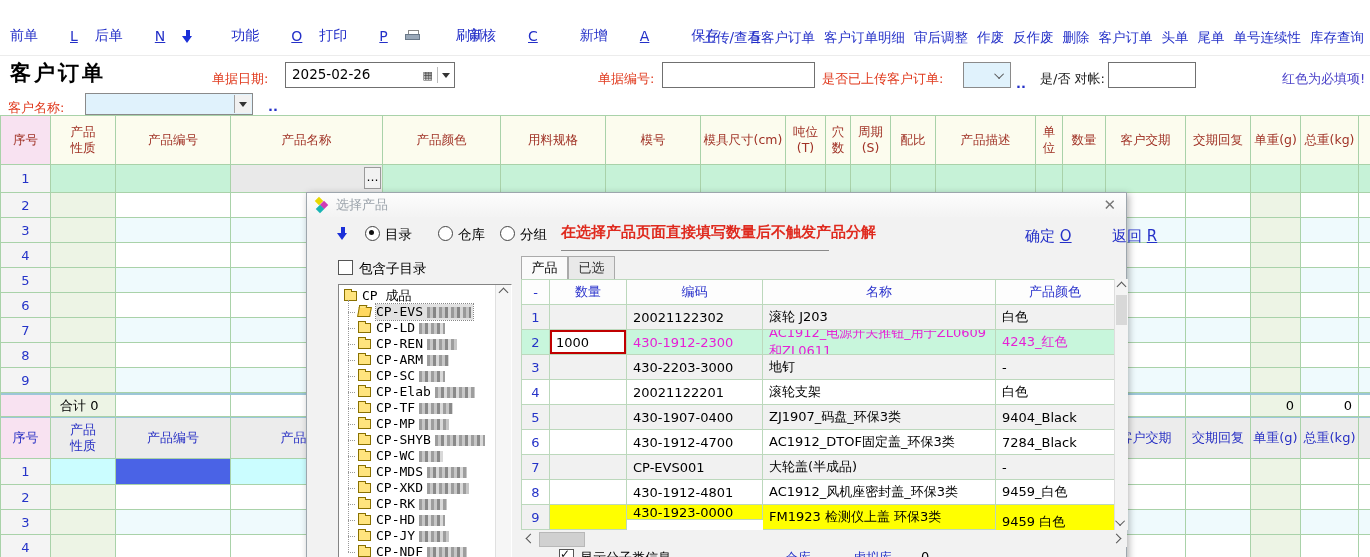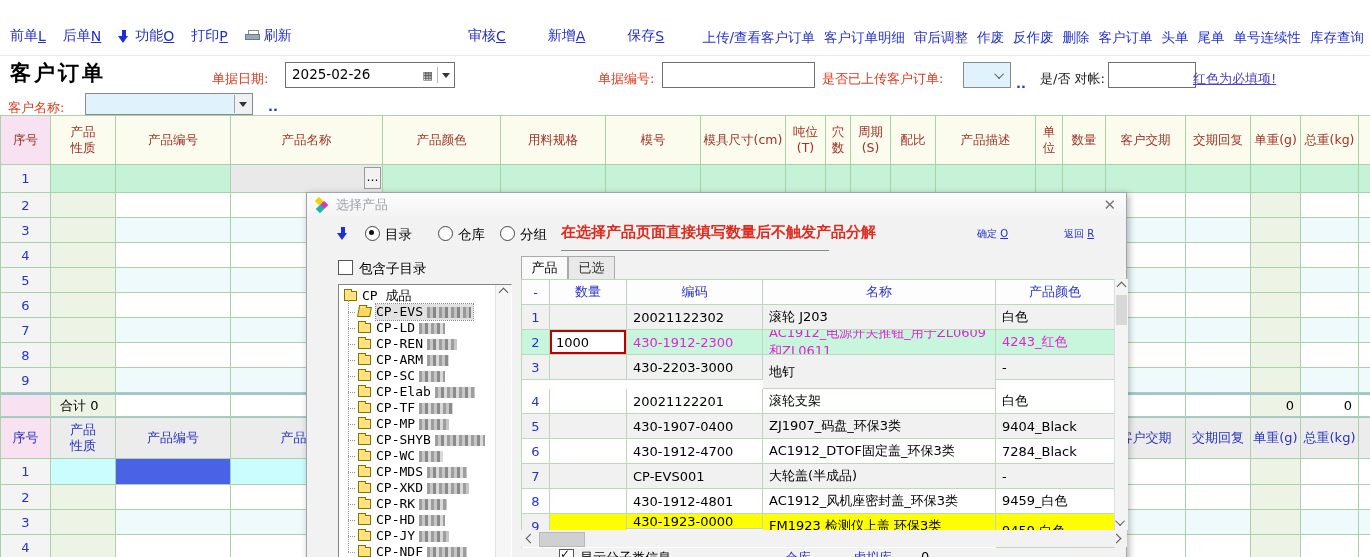--- a/index.html
+++ b/index.html
@@ -12,21 +12,21 @@
             display:flex;align-items:center;padding-left:5px;box-sizing:border-box;}
   .title-text{color:#97a3b2;font-size:12px;margin-left:6px;}
   .dicon{position:relative;width:15px;height:15px;display:inline-block;}
   .dicon i{position:absolute;width:6px;height:6px;transform:rotate(45deg);}
   .dicon .d1{left:1px;top:0;background:#e8d800;}
   .dicon .d2{left:6px;top:4px;background:#d03cb4;}
   .dicon .d3{left:2px;top:8px;background:#18b4b4;}
 
   
   .menubar{position:absolute;left:0;top:20px;width:1370px;height:35px;background:#fff;border-bottom:1px solid #ececec;}
-  .mlink{color:#2430c8;font-size:14px;cursor:pointer;white-space:nowrap;display:flex;align-items:center;}
+  .mlink{color:#2430c8;font-size:14px;cursor:pointer;white-space:nowrap;display:flex;align-items:center;gap:32px;}
   .menu-left{position:absolute;left:10px;top:7px;display:flex;gap:17px;}
   .menu-center{position:absolute;left:468px;top:7px;display:flex;gap:42px;}
   .menu-right{position:absolute;right:6px;top:9px;display:flex;gap:9px;font-size:13.5px;}
   .menu-right .mlink{font-size:13.5px;}
   u{text-decoration:underline;}
   .darrow{position:relative;width:11px;height:15px;display:inline-block;margin-right:6px;}
   .darrow::before{content:"";position:absolute;left:3.5px;top:1px;width:4px;height:6px;background:#1b2fd8;}
   .darrow::after{content:"";position:absolute;left:0;top:7px;border-left:5.5px solid transparent;border-right:5.5px solid transparent;border-top:7px solid #1b2fd8;}
   .printer{position:relative;width:15px;height:13px;display:inline-block;margin-right:4px;}
   .printer::before{content:"";position:absolute;left:3px;top:0;width:9px;height:5px;background:#fff;border:1px solid #888;}
@@ -77,21 +77,21 @@
   .dlg-titlebar{position:absolute;left:0;top:0;right:0;height:24px;background:linear-gradient(#fdfdfd,#f3f3f3);
                 display:flex;align-items:center;padding-left:8px;}
   .dlg-title{color:#9aa2aa;font-size:13px;margin-left:6px;}
   .dlg-close{position:absolute;right:10px;top:3px;color:#777;font-size:15px;cursor:pointer;}
   .radio{display:inline-block;width:13px;height:13px;border:1px solid #444;border-radius:50%;background:#fff;
          vertical-align:-2px;margin-right:5px;position:relative;}
   .radio.checked::after{content:"";position:absolute;left:3px;top:3px;width:5px;height:5px;border-radius:50%;background:#111;}
   .cbx{display:inline-block;width:13px;height:13px;border:1px solid #555;background:#fff;vertical-align:-2px;margin-right:6px;position:relative;}
   .cbx.checked::after{content:"✓";position:absolute;left:0;top:-3px;font-size:12px;font-weight:bold;color:#111;}
   .dlg-red{position:absolute;left:254px;top:30px;color:#df2a1e;font-size:15px;font-weight:bold;white-space:nowrap;}
-  .dlg-link{position:absolute;color:#2430c8;font-size:10px;cursor:pointer;white-space:nowrap;}
+  .dlg-link{position:absolute;color:#2430c8;font-size:15px;cursor:pointer;white-space:nowrap;margin-left:48px;}
   .tab{position:absolute;top:63px;height:23px;box-sizing:border-box;border:1px solid #aaa;border-bottom:none;
        font-size:13px;display:flex;align-items:center;justify-content:center;cursor:pointer;}
   .tab.active{background:#fafafa;}
   .tab.inactive{background:#e9e9e9;color:#333;}
   .tree{position:absolute;left:31px;top:91px;width:174px;height:300px;background:#fff;box-sizing:border-box;
         border-top:1px solid #848484;border-left:1px solid #848484;border-right:1px solid #fff;border-bottom:1px solid #fff;
         font-family:"DejaVu Sans Mono","Liberation Mono",monospace;font-size:13px;overflow:hidden;}
   .titem{height:16px;line-height:16px;white-space:nowrap;display:flex;align-items:center;cursor:pointer;}
   .tchild{margin-left:14px;position:relative;}
   .tchild::before{content:"";position:absolute;left:-8px;top:8px;width:7px;border-top:1px dotted #999;}
@@ -202,21 +202,21 @@
 
   <div class="red-label" style="left:822px;top:70px;">是否已上传客户订单:</div>
   <div class="combo-blue" style="left:963px;top:62px;width:48px;height:26px;">
     <span class="chev down" style="position:absolute;right:6px;top:9px;"></span>
   </div>
   <div class="dots" style="left:1016px;top:76px;">..</div>
 
   <div class="blk-label" style="left:1040px;top:70px;">是/否 对帐:</div>
   <div class="tbox" style="left:1108px;top:62px;width:88px;"><span></span></div>
 
-  <div class="hint-violet" style="left:1193px;top:70px;text-decoration:underline;">红色为必填项!</div>
+  <div class="hint-violet" style="left:1282px;top:70px;">红色为必填项!</div>
 
   <div class="red-label" style="left:8px;top:99px;">客户名称:</div>
   <div class="combo-blue" style="left:85px;top:93px;width:168px;height:22px;">
     <span></span>
     <span class="combo-btn">
         <span class="tri-down"></span>
       </span>
   </div>
   <div class="dots" style="left:268px;top:99px;">..</div>
 
@@ -742,21 +742,21 @@
             <div class="qtybox">1000</div>
           </div>
           <div class="pc pmint magenta" style="width: 136px; height: 25px;">430-1912-2300</div>
           <div class="pc pmint magenta" style="width: 233px; height: 25px;">AC1912_电源开关推钮_用于ZL0609和ZL0611</div>
           <div class="pc pmint magenta" style="width: 119px; height: 25px;">4243_红色</div>
         </div>
         <div class="grow">
           <div class="pc pnum pgrey" style="width: 28px; height: 25px;">3</div>
           <div class="pc pgrey" style="width: 77px; height: 25px; position: relative;"></div>
           <div class="pc pgrey" style="width: 136px; height: 25px;">430-2203-3000</div>
-          <div class="pc pgrey" style="width: 233px; height: 34px;">地钉</div>
+          <div class="pc pgrey" style="width: 233px; height: 25px;">地钉</div>
           <div class="pc pgrey" style="width: 119px; height: 25px;">-</div>
         </div>
         <div class="grow">
           <div class="pc pnum pwhite" style="width: 28px; height: 25px;">4</div>
           <div class="pc pwhite" style="width: 77px; height: 25px; position: relative;"></div>
           <div class="pc pwhite" style="width: 136px; height: 25px;">20021122201</div>
           <div class="pc pwhite" style="width: 233px; height: 25px;">滚轮支架</div>
           <div class="pc pwhite" style="width: 119px; height: 25px;">白色</div>
         </div>
         <div class="grow">

